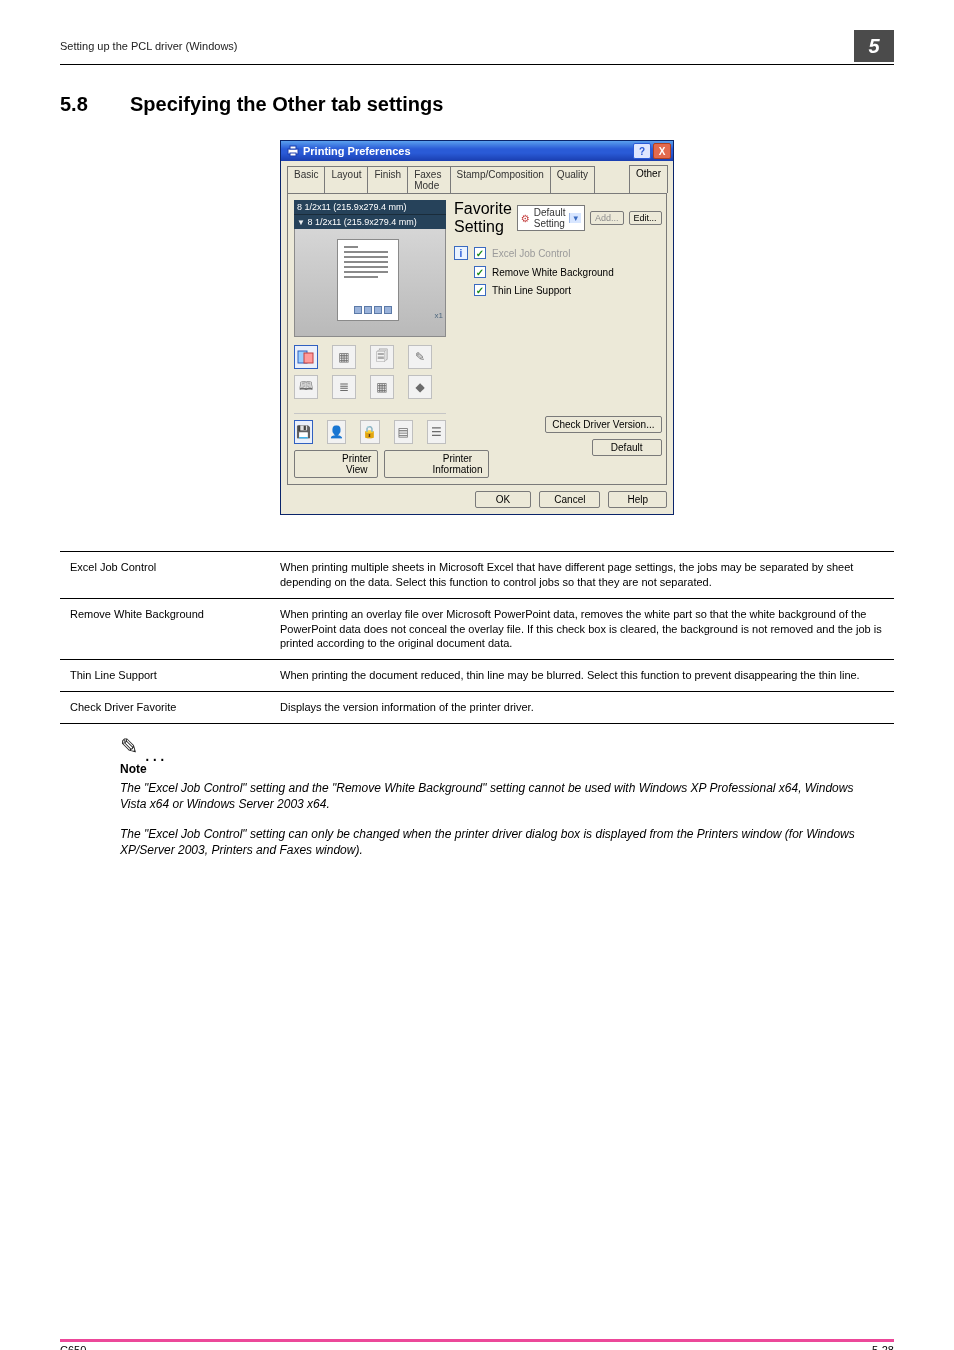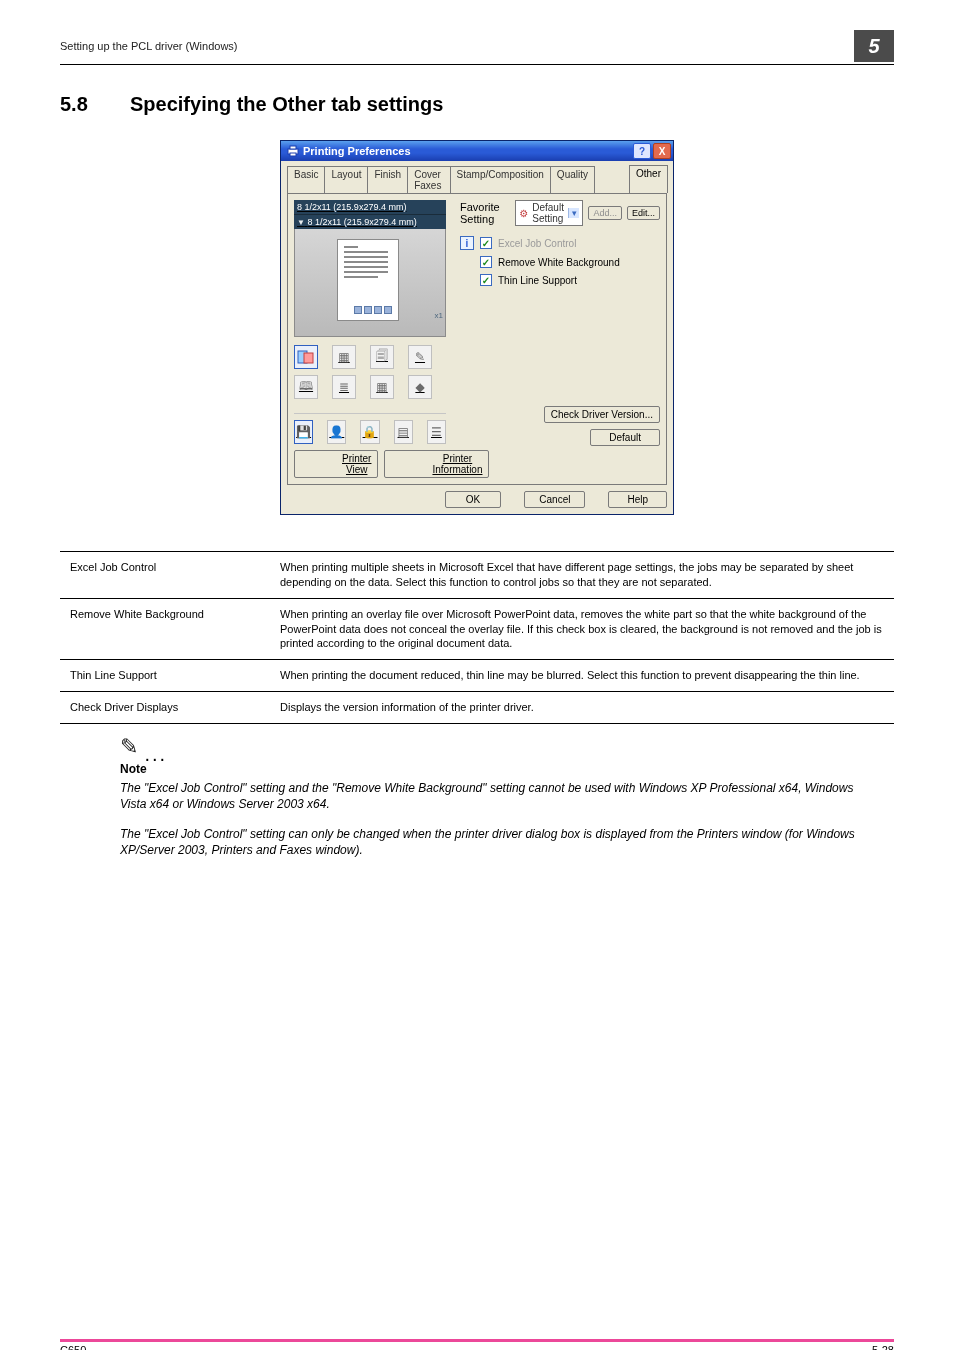--- a/index.html
+++ b/index.html
@@ -119,22 +119,21 @@
   }
   .tab-body {
     border: 1px solid #7a7a7a;
     background: #ece9d8;
     padding: 6px;
     display: flex;
     min-height: 260px;
   }
   .left-panel {
     width: 152px;
-    margin-right: 14px;
-    text-decoration: underline;
+    margin-right: 8px;
   }
   .paper-strip {
     background: #26425a;
     color: #fff;
     font-size: 9px;
     padding: 2px 3px;
   }
   .paper-strip .arrow { font-size: 8px; opacity: .9; }
   .doc-preview {
     background: linear-gradient(180deg, #d6d6d6, #b9b9b9);
@@ -177,39 +176,39 @@
   }
   .dlg-btn.small{padding:1px 4px;font-size:9px;}
   .dlg-btn.disabled{color:#8e8e8e;}
   .pv-row {
     display:flex; gap:6px; margin-top:6px;
   }
   .pv-row .dlg-btn{flex:1;padding-left:47px;}
 
   .right-panel{ flex:1; }
   .fav-row{ display:flex; align-items:center; gap:5px; margin-bottom:10px;}
-  .fav-label{font-size:11px;}
+  .fav-label{font-size:16px;}
   .fav-select{
     flex:1;display:flex;align-items:center;gap:4px;
     border:1px solid #7a7a7a;background:#fff;padding:1px 3px;font-size:10px;color:#333;
   }
   .fav-select .chev{margin-left:auto;background:#d8e6ff;border-left:1px solid #9db7e4;padding:0 3px;color:#3a6ac0;font-size:9px;}
   .opt-group{ margin-top:2px; }
   .opt-row{ display:flex; align-items:center; gap:6px; font-size:10px; margin:6px 0;}
   .chk{
     width:12px;height:12px;border:1px solid #3a6ac0;display:inline-flex;align-items:center;justify-content:center;
     color:#1a8a1a;font-size:10px;font-weight:bold;background:#fff;
   }
   .opt-row.dis{color:#9a9a9a;}
 
   .cdv-row{display:flex;justify-content:flex-end;margin-top:120px;}
   .def-row{display:flex;justify-content:flex-end;margin-top:6px;}
 
   .bottom-row{
-    display:flex;justify-content:flex-end;gap:23px;padding:6px;
+    display:flex;justify-content:flex-end;gap:8px;padding:6px;
   }
 
   
   .info-table {
     width: 100%;
     border-top: 1px solid #000;
     border-bottom: 1px solid #000;
     border-collapse: collapse;
     font-size: 11px;
     margin-bottom: 10px;
@@ -276,21 +275,21 @@
         <span class="spacer"></span>
         <span class="tbtn">?</span>
         <span class="tbtn close">X</span>
       </div>
 
       <div class="tab-area">
         <div class="tab-strip">
           <div class="tab inactive">Basic</div>
           <div class="tab inactive">Layout</div>
           <div class="tab inactive">Finish</div>
-          <div class="tab inactive">Cover Faxes</div>
+          <div class="tab inactive">Faxes Mode</div>
           <div class="tab inactive">Stamp/Composition</div>
           <div class="tab inactive">Quality</div>
           <div class="tab active">Other</div>
         </div>
 
         <div class="tab-body">
           <div class="left-panel">
             <div class="paper-strip">
               <span>8 1/2x11 (215.9x279.4 mm)</span>
             </div>
@@ -405,21 +404,21 @@
     </tr>
     <tr>
       <td class="name">Remove White Background</td>
       <td>When printing an overlay file over Microsoft PowerPoint data, removes the white part so that the white background of the PowerPoint data does not conceal the overlay file. If this check box is cleared, the background is not removed and the job is printed according to the original document data.</td>
     </tr>
     <tr>
       <td class="name">Thin Line Support</td>
       <td>When printing the document reduced, thin line may be blurred. Select this function to prevent disappearing the thin line.</td>
     </tr>
     <tr>
-      <td class="name">Check Driver Displays</td>
+      <td class="name">Check Driver Favorite</td>
       <td>Displays the version information of the printer driver.</td>
     </tr>
   </tbody>
     </table>
 
   <div class="note-icon-row">
     <span class="hand-icon">✎</span>
     <span class="dots">...</span>
   </div>
   <div class="note-label">Note</div>

